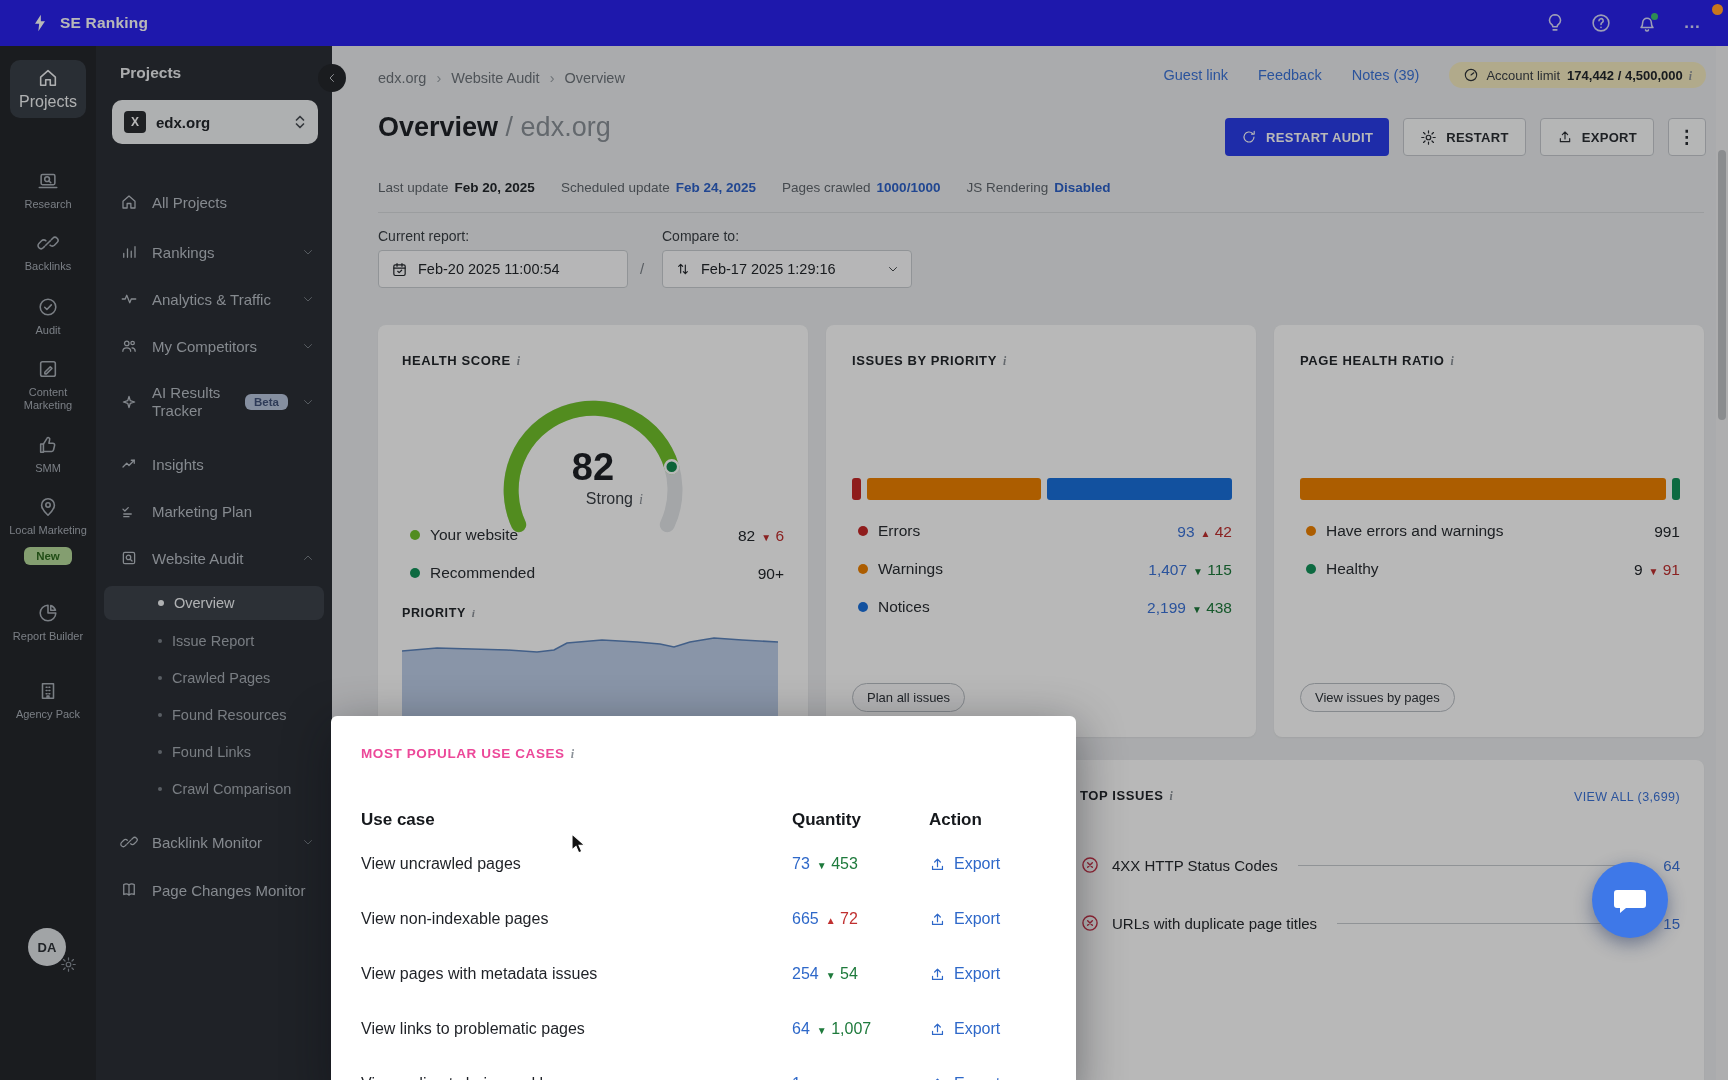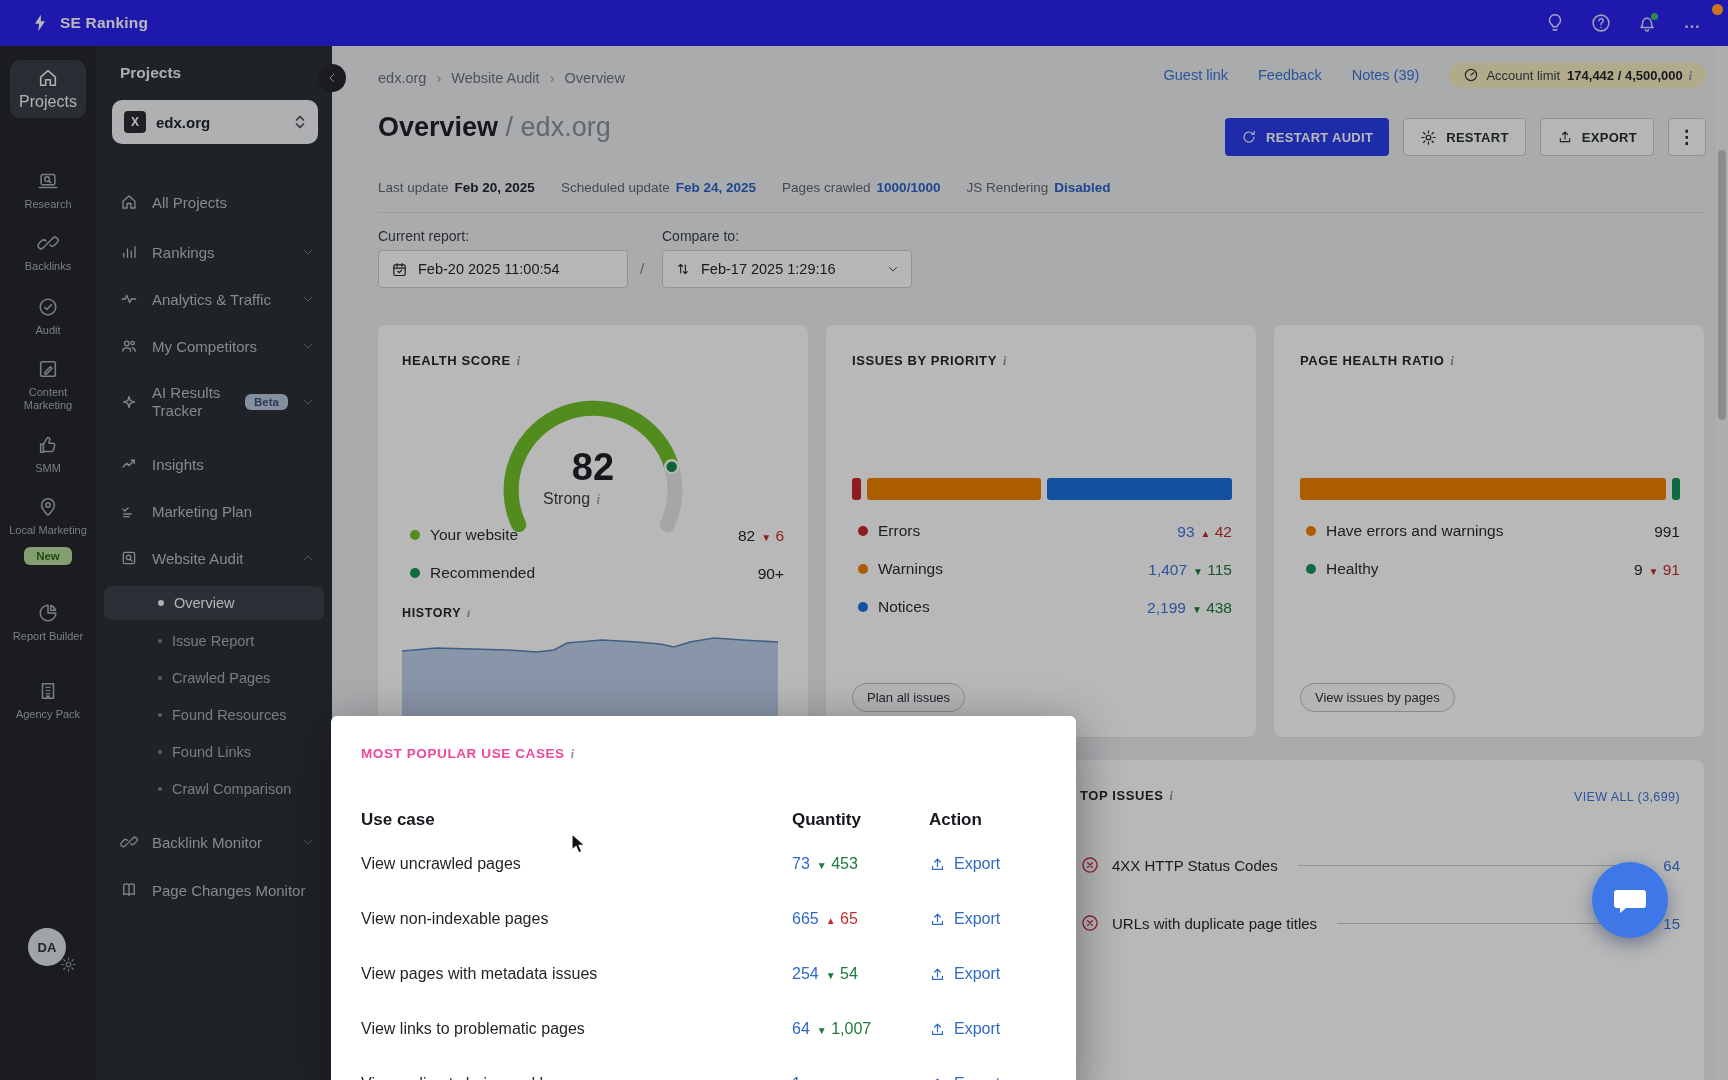--- a/index.html
+++ b/index.html
@@ -72,21 +72,21 @@
 .seg{position:absolute;top:0;height:22px;border-radius:3px}
 .leg-row{position:absolute;display:flex;align-items:center;gap:10px;font-size:15.5px;color:#2a2e33}
 .ldot{width:10px;height:10px;border-radius:50%}
 .leg-val{position:absolute;font-size:15.5px;text-align:right;display:flex;justify-content:flex-end;align-items:baseline;gap:6px}
 .leg-val .n{color:#3c74d9}
 .leg-val .n.dark{color:#23272c}
 .tri{font-size:10px}
 .g{color:#1e7a3c}.r{color:#c03030}
 .pill-btn{position:absolute;height:29px;border:1px solid #b9bec4;border-radius:15px;background:#fbfbfc;display:flex;align-items:center;padding:0 14px;font-size:13px;color:#2f343a;cursor:pointer}
 .score{position:absolute;left:543px;top:446px;width:100px;text-align:center;font-size:38px;font-weight:700;color:#1e2126;z-index:3}
-.score-lbl{position:absolute;left:543px;top:490px;width:100px;text-align:left;font-size:16px;color:#3a3f45;z-index:3}
+.score-lbl{position:absolute;left:543px;top:490px;width:100px;text-align:right;font-size:16px;color:#3a3f45;z-index:3}
 
 .ti-row{position:absolute;left:24px;right:24px;height:24px;display:flex;align-items:center;gap:12px}
 .ti-label{font-size:15px;color:#262a2f}
 .ti-line{flex:1;border-top:1px solid #c8ccd0;margin:0 8px}
 .ti-val{font-size:15px;color:#3c74d9;min-width:18px;text-align:right}
 .viewall{position:absolute;right:24px;top:30px;font-size:12.5px;font-weight:400;letter-spacing:.4px;color:#3c74d9;cursor:pointer}
 
 .overlay{position:absolute;inset:0;background:rgba(0,0,0,.28);z-index:40}
 .modal{position:absolute;left:331px;top:716px;width:745px;height:380px;background:#fff;border-radius:6px 6px 0 0;box-shadow:0 12px 48px rgba(10,14,20,.45);z-index:50}
 .modal-title{position:absolute;left:30px;top:30px;font-size:13.5px;font-weight:700;letter-spacing:.6px;color:#ec4899}
@@ -511,21 +511,21 @@
   <span class="n dark">82</span>
   <span class="r"><span class="tri">▼</span> <span>6</span></span>
 </div>
 <div class="leg-row" style="left:410px;top:564px;z-index:3">
   <span class="ldot" style="background:#12935b"></span>
   <span>Recommended</span>
 </div>
 <div class="leg-val" style="left:640px;top:565px;width:144px;z-index:3">
   <span class="n dark">90+</span>
 </div>
-<div class="card-title inf" style="left:402px;top:606px;font-size:12.5px;z-index:3">HISTORY</div>
+<div class="card-title inf" style="left:402px;top:606px;font-size:12.5px;z-index:3">PRIORITY</div>
 <svg class="abs" style="left:402px;top:634px;z-index:3" width="376" height="102" viewBox="0 0 376 102">
   <path d="M0 17 L35 14 L70 15 L105 16 L135 18 L152 16 L165 9 L200 6 L235 8 L258 10 L272 13 L288 8 L312 4 L340 6 L376 8 L376 102 L0 102 Z" fill="#becfe9" stroke="none"></path>
   <path d="M0 17 L35 14 L70 15 L105 16 L135 18 L152 16 L165 9 L200 6 L235 8 L258 10 L272 13 L288 8 L312 4 L340 6 L376 8" fill="none" stroke="#5c84bd" stroke-width="1.6"></path>
 </svg>
 
 <div class="card" style="left:826px;top:325px;width:430px;height:412px"></div>
 <div class="card-title inf" style="left:852px;top:353px;z-index:3">ISSUES BY PRIORITY</div>
 <div class="bignum" style="left:852px;top:390px">3,699</div>
 <div class="unit" style="left:852px;top:432px">Issues</div>
 <div class="bar" style="left:852px;top:478px;width:380px;z-index:3">
@@ -634,21 +634,21 @@
           <path d="M12 15V4.5M12 4.5L8 8.5M12 4.5l4 4"></path>
           <path d="M5 14.5V19h14v-4.5"></path>
         </svg>
       </span>
     <span>Export</span>
   </div>
 
   <div class="mrow-label" style="top:194px">View non-indexable pages</div>
   <div class="mrow-qty" style="top:194px">
     <span class="n">665</span>
-    <span class="r"><span class="tri">▲</span> <span>65</span></span>
+    <span class="r"><span class="tri">▲</span> <span>72</span></span>
   </div>
   <div class="mrow-act" style="top:194px">
     <span>
         <svg class="ico" width="17" height="17" viewBox="0 0 24 24" style="stroke:#2e68c9">
           <path d="M12 15V4.5M12 4.5L8 8.5M12 4.5l4 4"></path>
           <path d="M5 14.5V19h14v-4.5"></path>
         </svg>
       </span>
     <span>Export</span>
   </div>

